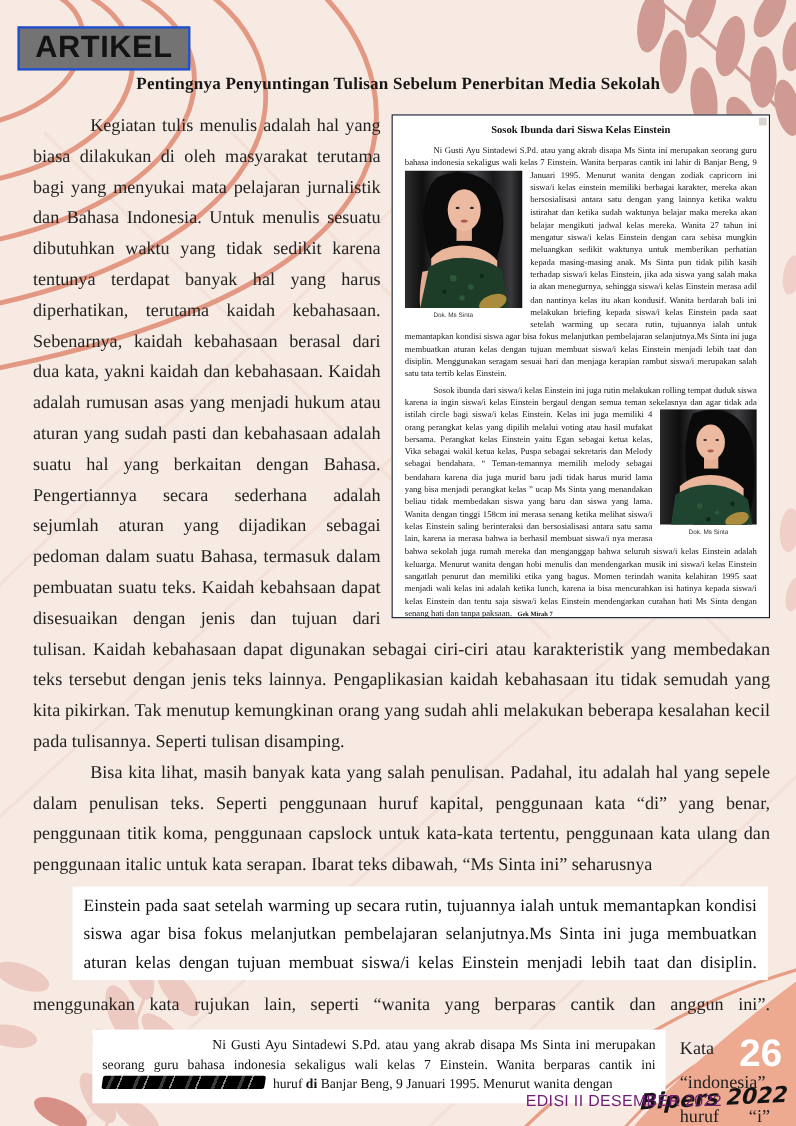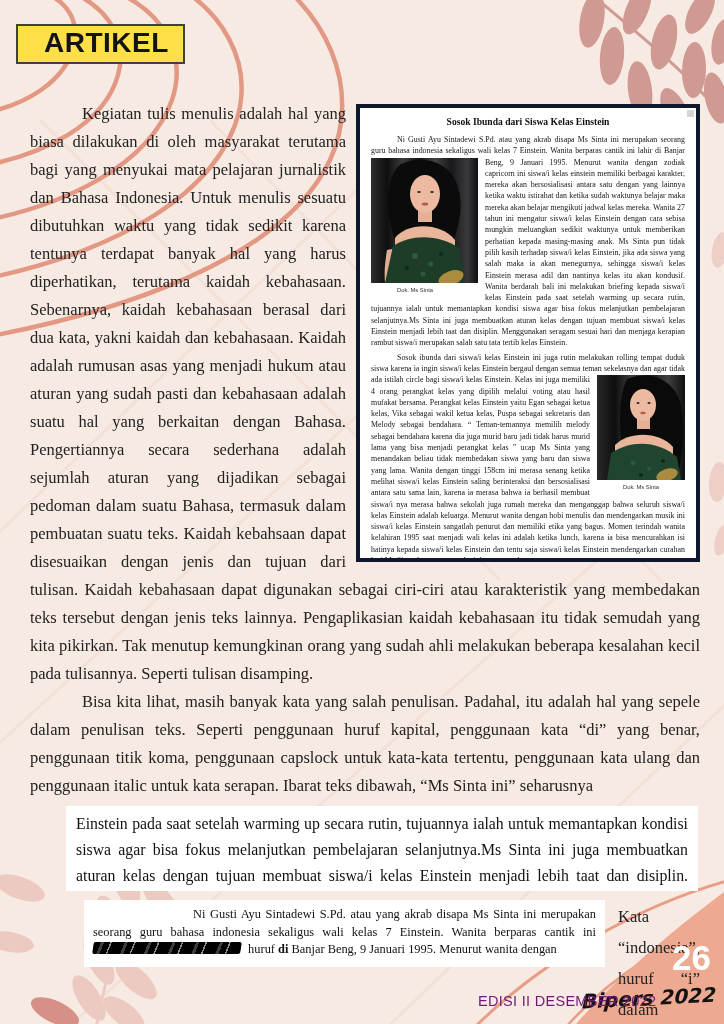--- a/index.html
+++ b/index.html
@@ -1,36 +1,36 @@
 <!DOCTYPE html>
 <html><head>
 <meta charset="utf-8">
 <style>
   html,body{margin:0;padding:0;background:#d8d0cc;}
   .page{position:relative;width:724px;height:1024px;margin:0 auto;background:#f7eae3;overflow:hidden;
         font-family:"Liberation Serif",serif;color:#1f1f1f;}
   .deco{position:absolute;left:0;top:0;width:724px;height:1024px;z-index:0;pointer-events:none;}
 
-  .badge{position:absolute;left:16px;top:24px;z-index:2;background:#fde047;border:2px solid #404040;
-         padding:1px 14px 3px 26px;}
+  .badge{position:absolute;left:16px;top:24px;z-index:2;background:#737373;border:2px solid #1d4ed8;
+         padding:1px 14px 3px 14px;}
   .badge span{font-family:"Liberation Sans",sans-serif;font-weight:bold;font-size:28px;color:#131313;letter-spacing:.5px;}
 
   .title{position:absolute;left:0;right:0;top:68px;z-index:2;margin:0;text-align:center;
          font-size:15.5px;font-weight:bold;color:#161616;letter-spacing:.2px;}
 
   .content{position:absolute;left:30px;top:100px;width:670px;z-index:1;}
 
   
   .body{margin:0;font-size:16.5px;line-height:28px;text-align:justify;color:#222;}
   .p1,.p2{text-indent:52px;}
   .p3{margin-top:8px;text-align:justify;-moz-text-align-last:justify;text-align-last:justify;}
 
   
   .clipping{position:relative;float:right;width:344px;height:458px;margin:4px 0 6px 10px;
-            background:#ffffff;border:4px solid #0f172a;box-sizing:border-box;
+            background:#ffffff;border:1px solid #0f172a;box-sizing:border-box;
             padding:8px 11px 6px 11px;overflow:hidden;}
   .clip-handle{position:absolute;top:2px;right:2px;width:7px;height:7px;background:#d9d4d0;}
   .clip-title{text-align:center;font-weight:bold;font-size:9.6px;margin:0 0 7px 0;color:#101010;}
   .clip-p{margin:0 0 3px 0;font-size:7.9px;line-height:11.3px;text-align:justify;text-indent:26px;color:#151515;}
   .ph{display:block;}
   .ph1{float:left;width:107px;margin:1px 7px 1px 0;}
   .ph2{float:right;width:88px;margin:1px 0 1px 7px;}
   .ph svg{display:block;}
   .cap{display:block;font-family:"Liberation Sans",sans-serif;font-size:5.8px;color:#333;margin-top:2px;}
   .credit{font-size:5.8px;font-weight:bold;white-space:nowrap;margin-left:3px;}
@@ -118,20 +118,21 @@
       <path d="M468,1034 C540,960 640,905 730,880" stroke="#e89d85" stroke-width="3" fill="none"></path>
       <path d="M560,1034 C610,975 670,940 730,922" stroke="#e89d85" stroke-width="2.5" fill="none"></path>
       <path d="M724,892 C660,940 610,985 576,1024 L724,1024 Z" fill="#edaa90"></path>
     </g>
   </svg>
 
   <div class="badge">
     <span>ARTIKEL</span>
   </div>
 
+  <h1 class="title">Pentingnya Penyuntingan Tulisan Sebelum Penerbitan Media Sekolah</h1>
 
   <div class="content">
 
     <div class="clipping">
       <span class="clip-handle"></span>
       <div class="clip-title">Sosok Ibunda dari Siswa Kelas Einstein</div>
 
       <p class="clip-p">
         <span>Ni Gusti Ayu Sintadewi S.Pd. atau yang akrab disapa Ms Sinta ini merupakan seorang guru bahasa indonesia sekaligus wali kelas 7 Einstein. Wanita berparas cantik ini</span>
         <span class="ph ph1">
@@ -204,20 +205,21 @@
         <span>Kelas ini juga memiliki 4 orang perangkat kelas yang dipilih melalui voting atau hasil mufakat bersama. Perangkat kelas Einstein yaitu Egan sebagai ketua kelas, Vika sebagai wakil ketua kelas, Puspa sebagai sekretaris dan Melody sebagai bendahara. “ Teman-temannya memilih melody sebagai bendahara karena dia juga murid baru jadi tidak harus murid lama yang bisa menjadi perangkat kelas ” ucap Ms Sinta yang menandakan beliau tidak membedakan siswa yang baru dan siswa yang lama. Wanita dengan tinggi 158cm ini merasa senang ketika melihat siswa/i kelas Einstein saling berinteraksi dan bersosialisasi antara satu sama lain, karena ia merasa bahwa ia berhasil membuat siswa/i nya merasa bahwa sekolah juga rumah mereka dan menganggap bahwa seluruh siswa/i kelas Einstein adalah keluarga. Menurut wanita dengan hobi menulis dan mendengarkan musik ini siswa/i kelas Einstein sangatlah penurut dan memiliki etika yang bagus. Momen terindah wanita kelahiran 1995 saat menjadi wali kelas ini adalah ketika lunch, karena ia bisa mencurahkan isi hatinya kepada siswa/i kelas Einstein dan tentu saja siswa/i kelas Einstein mendengarkan curahan hati Ms Sinta dengan senang hati dan tanpa paksaan.</span>
         <span class="credit">Gek Mirah 7</span>
       </p>
     </div>
 
     <p class="body p1">Kegiatan tulis menulis adalah hal yang biasa dilakukan di oleh masyarakat terutama bagi yang menyukai mata pelajaran jurnalistik dan Bahasa Indonesia. Untuk menulis sesuatu dibutuhkan waktu yang tidak sedikit karena tentunya terdapat banyak hal yang harus diperhatikan, terutama kaidah kebahasaan. Sebenarnya, kaidah kebahasaan berasal dari dua kata, yakni kaidah dan kebahasaan. Kaidah adalah rumusan asas yang menjadi hukum atau aturan yang sudah pasti dan kebahasaan adalah suatu hal yang berkaitan dengan Bahasa. Pengertiannya secara sederhana adalah sejumlah aturan yang dijadikan sebagai pedoman dalam suatu Bahasa, termasuk dalam pembuatan suatu teks. Kaidah kebahsaan dapat disesuaikan dengan jenis dan tujuan dari tulisan. Kaidah kebahasaan dapat digunakan sebagai ciri-ciri atau karakteristik yang membedakan teks tersebut dengan jenis teks lainnya. Pengaplikasian kaidah kebahasaan itu tidak semudah yang kita pikirkan. Tak menutup kemungkinan orang yang sudah ahli melakukan beberapa kesalahan kecil pada tulisannya. Seperti tulisan disamping.</p>
     <p class="body p2">Bisa kita lihat, masih banyak kata yang salah penulisan. Padahal, itu adalah hal yang sepele dalam penulisan teks. Seperti penggunaan huruf kapital, penggunaan kata “di” yang benar, penggunaan titik koma, penggunaan capslock untuk kata-kata tertentu, penggunaan kata ulang dan penggunaan italic untuk kata serapan. Ibarat teks dibawah, “Ms Sinta ini” seharusnya</p>
 
     <div class="quote1">Einstein pada saat setelah warming up secara rutin, tujuannya ialah untuk memantapkan kondisi siswa agar bisa fokus melanjutkan pembelajaran selanjutnya.Ms Sinta ini juga membuatkan aturan kelas dengan tujuan membuat siswa/i kelas Einstein menjadi lebih taat dan disiplin. Menggunakan seragam sesuai hari dan menjaga kerapian rambut siswa/i</div>
 
+    <p class="body p3">menggunakan kata rujukan lain, seperti “wanita yang berparas cantik dan anggun ini”.</p>
 
     <div class="row">
       <div class="quote2">
         <span>Ni Gusti Ayu Sintadewi S.Pd. atau yang akrab disapa Ms Sinta ini merupakan seorang guru bahasa indonesia sekaligus wali kelas 7 Einstein. Wanita berparas cantik ini</span>
         <span class="redaction"></span>
         <span>huruf</span>
         <b>di</b>
         <span>Banjar Beng, 9 Januari 1995. Menurut wanita dengan</span>
       </div>
       <div class="sidenote">Kata “indonesia”, huruf “i” dalam</div>

